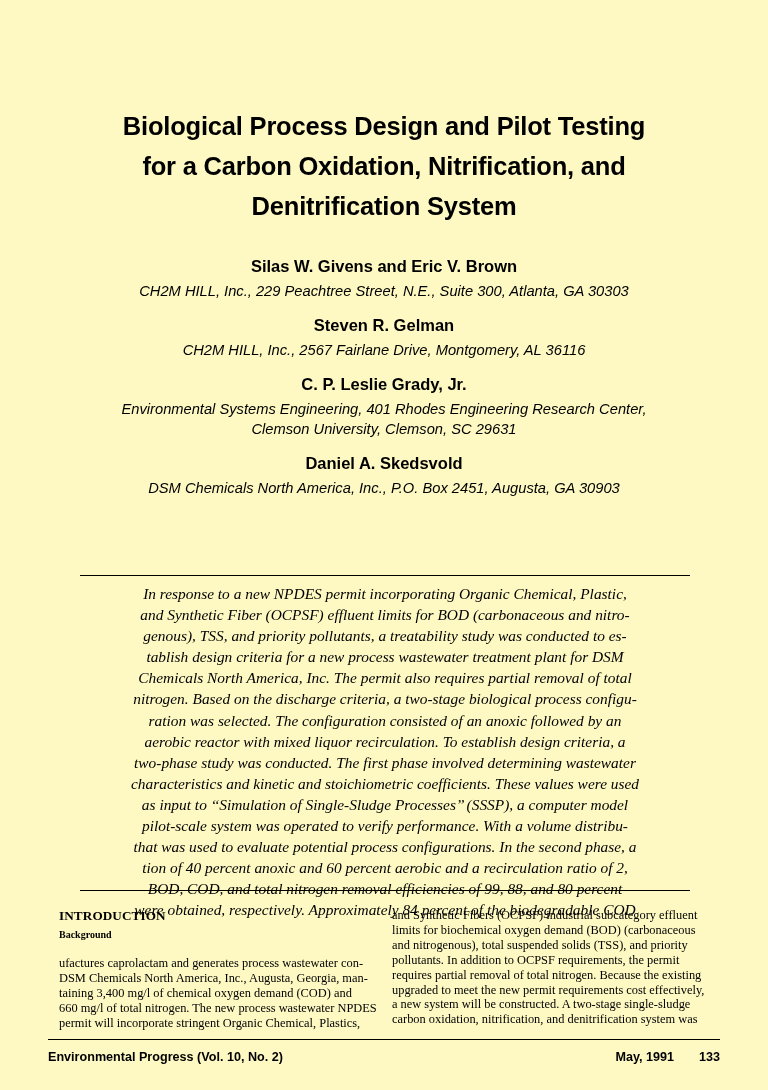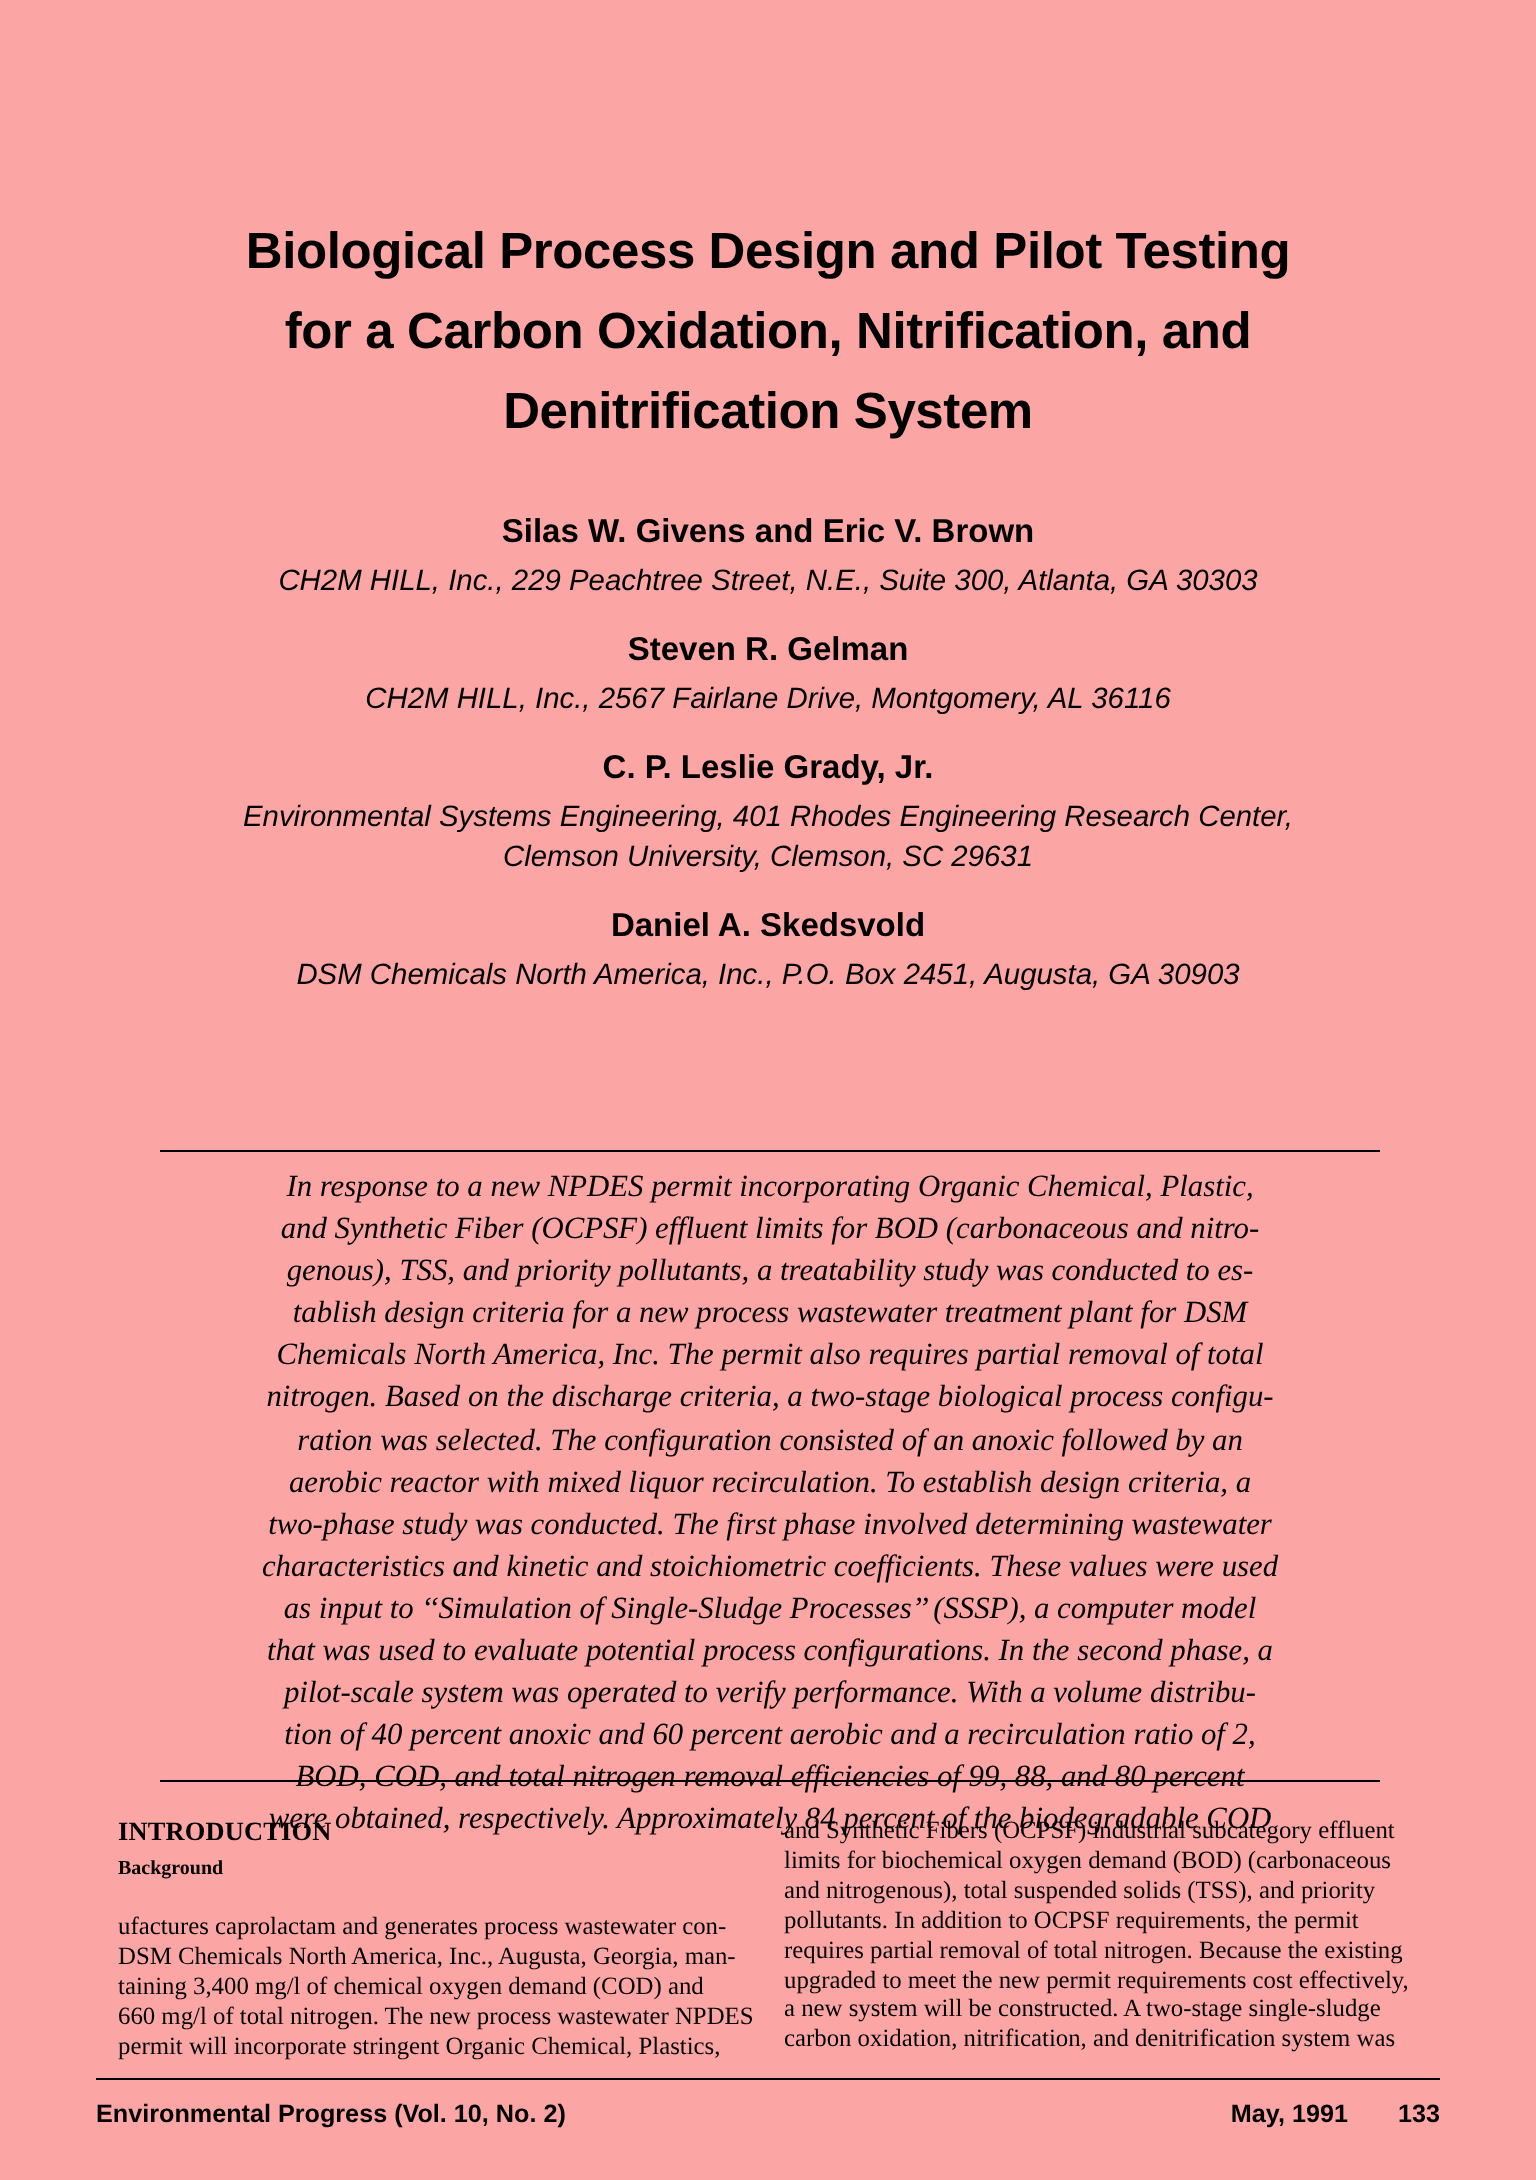--- a/index.html
+++ b/index.html
@@ -4,21 +4,21 @@
 <style>
   html, body {
     margin: 0;
     padding: 0;
     background: #ffffff;
   }
   .page {
     position: relative;
     width: 768px;
     height: 1090px;
-    background: #fca5a5;
+    background: #fef9c3;
     overflow: hidden;
     color: #000000;
     font-family: "Liberation Serif", serif;
   }
 
   
   .title-block {
     position: absolute;
     left: 64px;
     top: 106px;
@@ -193,22 +193,22 @@
     <span class="abs-line">and Synthetic Fiber (OCPSF) effluent limits for BOD (carbonaceous and nitro-</span>
     <span class="abs-line">genous), TSS, and priority pollutants, a treatability study was conducted to es-</span>
     <span class="abs-line">tablish design criteria for a new process wastewater treatment plant for DSM</span>
     <span class="abs-line">Chemicals North America, Inc. The permit also requires partial removal of total</span>
     <span class="abs-line">nitrogen. Based on the discharge criteria, a two-stage biological process configu-</span>
     <span class="abs-line">ration was selected. The configuration consisted of an anoxic followed by an</span>
     <span class="abs-line">aerobic reactor with mixed liquor recirculation. To establish design criteria, a</span>
     <span class="abs-line">two-phase study was conducted. The first phase involved determining wastewater</span>
     <span class="abs-line">characteristics and kinetic and stoichiometric coefficients. These values were used</span>
     <span class="abs-line">as input to ‘‘Simulation of Single-Sludge Processes’’ (SSSP), a computer model</span>
+    <span class="abs-line">pilot-scale system was operated to verify performance. With a volume distribu-</span>
     <span class="abs-line">that was used to evaluate potential process configurations. In the second phase, a</span>
-    <span class="abs-line">pilot-scale system was operated to verify performance. With a volume distribu-</span>
     <span class="abs-line">tion of 40 percent anoxic and 60 percent aerobic and a recirculation ratio of 2,</span>
     <span class="abs-line">BOD, COD, and total nitrogen removal efficiencies of 99, 88, and 80 percent</span>
     <span class="abs-line">were obtained, respectively. Approximately 84 percent of the biodegradable COD</span>
   </div>
 
   <div class="rule rule-bottom"></div>
 
   <div class="col col-left">
     <div class="sec-head">INTRODUCTION</div>
     <div class="sub-head">Background</div>

